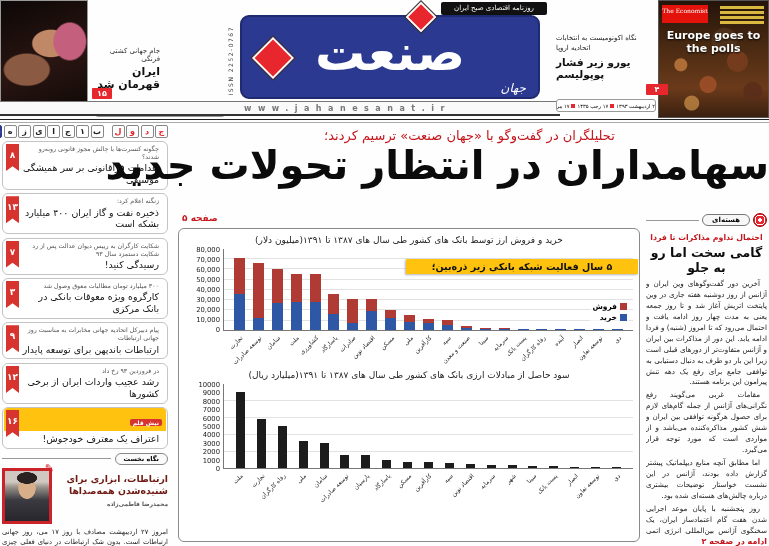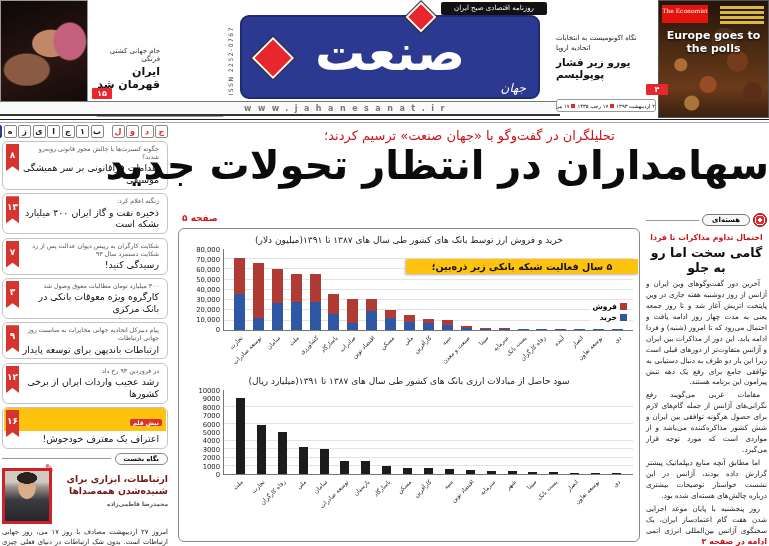--- a/index.html
+++ b/index.html
@@ -102,21 +102,21 @@
   .slot{flex:1;display:flex;justify-content:center}
   .bar{display:flex;flex-direction:column-reverse;width:11px}
   #chart2 .bar{width:9px}
   .seg{width:100%}
   .xlabels{display:flex;justify-content:space-between;padding:0 6px;height:37px;position:relative}
   .xl{flex:1;position:relative}
   .xl span{position:absolute;top:3px;right:50%;transform:rotate(-45deg);transform-origin:100% 0;white-space:nowrap;font-size:6px;direction:rtl;color:#222}
   .legend{position:absolute;right:4px;top:52px;display:flex;flex-direction:column;gap:2px;direction:rtl;font-size:7.5px;font-weight:bold;background:rgba(255,255,255,.7);padding:1px 2px}
   .lrow{display:flex;align-items:center;gap:3px}
   .lsq{width:7px;height:7px;flex:0 0 auto}
-  #chart2{margin-top:8px}
+  #chart2{margin-top:2px}
 
   
   .rightcol{position:absolute;left:646px;top:213px;width:121px;height:333px;overflow:hidden;text-align:right;display:flex;flex-direction:column}
   .rc-tabrow{display:flex;align-items:center;gap:3px;margin-bottom:4px}
   .rc-icon{width:14px;height:14px;border-radius:50%;flex:0 0 auto;border:1px solid #a00;
     background:radial-gradient(circle,#fff 0 2px,#e8262d 2px 4.5px,#fff 4.5px 5.5px,#e8262d 5.5px)}
   .rc-tab{border:1px solid #777;border-radius:9px;padding:1px 9px;font-size:7px;font-weight:bold;background:#f7f7f7;flex:0 0 auto}
   .rc-line{flex:1;border-top:1px solid #999}
   .rc-kicker{color:#c5161d;font-size:7.8px;font-weight:bold;text-align:center;margin:2px 0}
   .rc-title{font-size:12.5px;font-weight:bold;text-align:center;margin:1px 0 4px;color:#0d0d0d}

